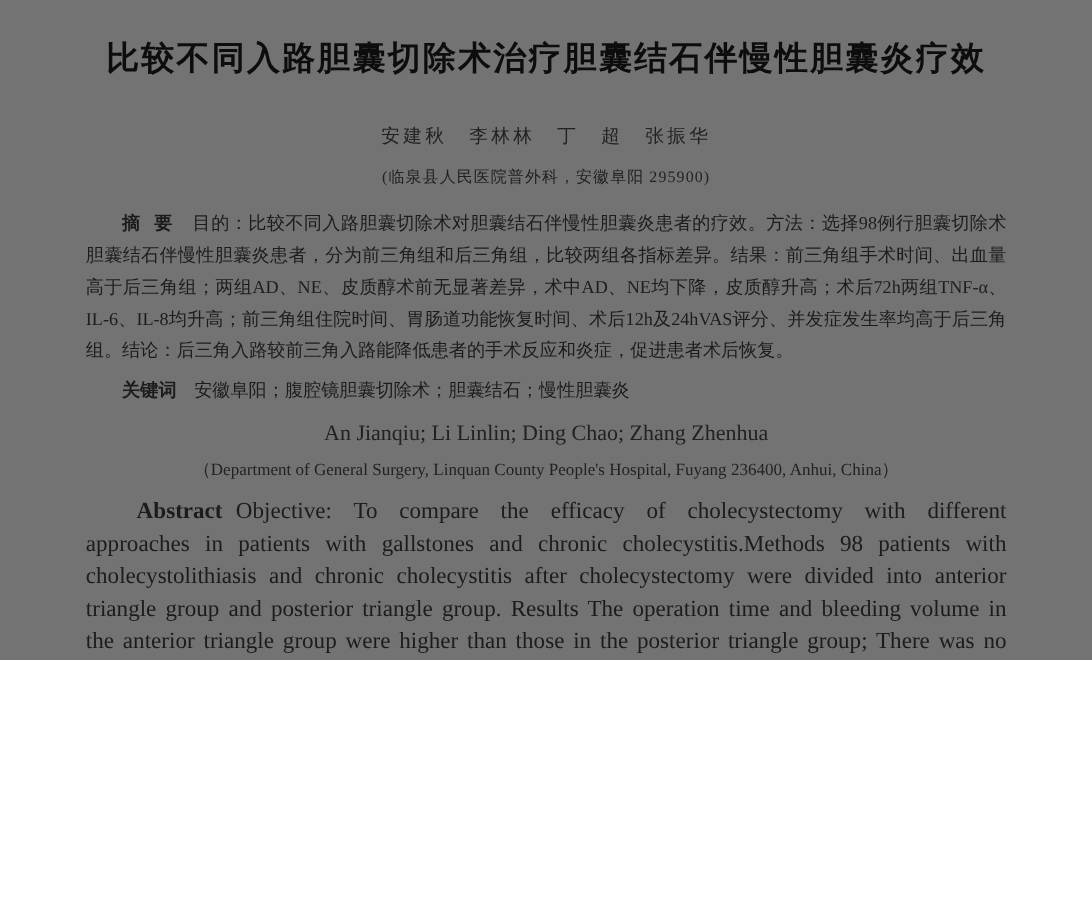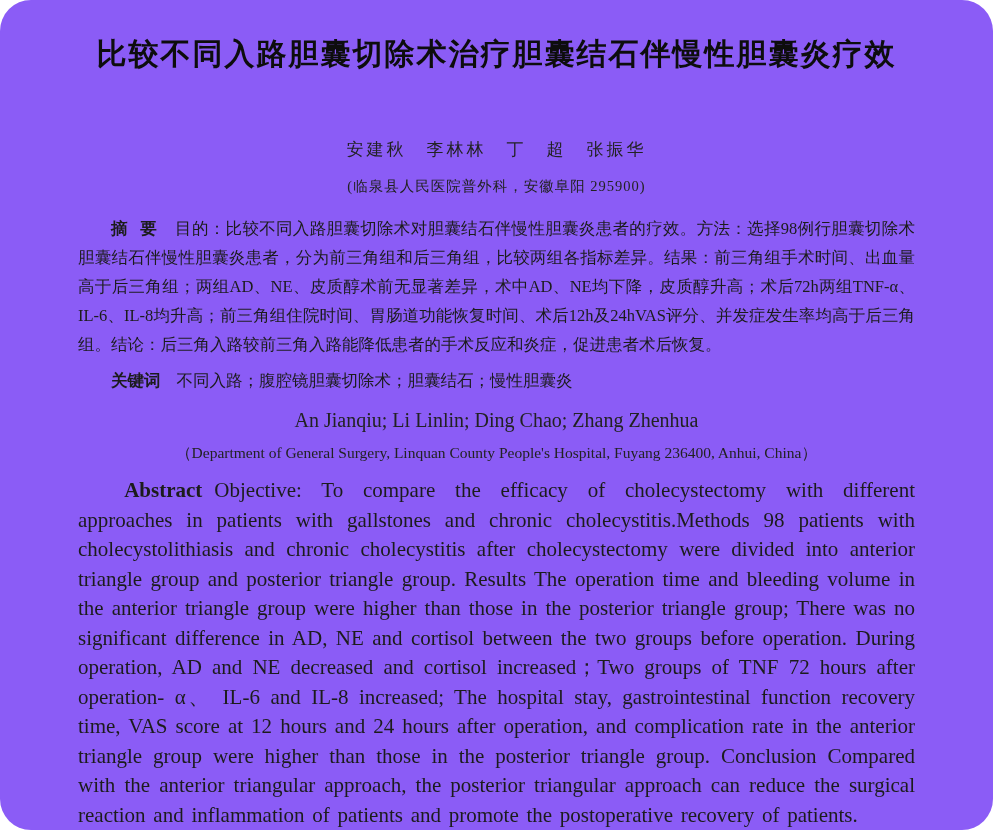--- a/index.html
+++ b/index.html
@@ -3,41 +3,40 @@
 <meta charset="utf-8">
 <style>
   html, body {
     margin: 0;
     padding: 0;
     background: #ffffff;
   }
   .page {
     position: relative;
     width: 993px;
-    height: 830px;
+    height: 600px;
     margin: 0 auto;
-    background: #8b5cf6;
+    background: #737373;
     color: #1c1c1c;
     font-family: "Liberation Serif", "DejaVu Serif", serif;
     overflow: hidden;
     box-sizing: border-box;
     padding: 36px 78px 0 78px;
-    border-radius: 31px;
   }
   .title-zh {
     margin: 0;
     text-align: center;
     font-size: 30px;
     font-weight: bold;
     letter-spacing: 2px;
     color: #0d0d0d;
     line-height: 1.2;
   }
   .authors-zh {
-    margin-top: 66px;
+    margin-top: 40px;
     text-align: center;
     font-size: 17px;
     letter-spacing: 3px;
     color: #222222;
   }
   .affil-zh {
     margin-top: 16px;
     text-align: center;
     font-size: 14.5px;
     letter-spacing: 1px;
@@ -124,21 +123,21 @@
 
   <div class="authors-zh">安建秋　李林林　丁　超　张振华</div>
 
   <div class="affil-zh">(临泉县人民医院普外科，安徽阜阳 295900)</div>
 
   <p class="abstract-zh">
     <span class="lbl">摘 要</span><span>目的：比较不同入路胆囊切除术对胆囊结石伴慢性胆囊炎患者的疗效。方法：选择98例行胆囊切除术胆囊结石伴慢性胆囊炎患者，分为前三角组和后三角组，比较两组各指标差异。结果：前三角组手术时间、出血量高于后三角组；两组AD、NE、皮质醇术前无显著差异，术中AD、NE均下降，皮质醇升高；术后72h两组TNF-α、IL-6、IL-8均升高；前三角组住院时间、胃肠道功能恢复时间、术后12h及24hVAS评分、并发症发生率均高于后三角组。结论：后三角入路较前三角入路能降低患者的手术反应和炎症，促进患者术后恢复。</span>
   </p>
 
   <p class="keywords-zh">
-    <span class="lbl">关键词</span><span>不同入路；腹腔镜胆囊切除术；胆囊结石；慢性胆囊炎</span>
+    <span class="lbl">关键词</span><span>安徽阜阳；腹腔镜胆囊切除术；胆囊结石；慢性胆囊炎</span>
   </p>
 
 
   <div class="authors-en">An Jianqiu; Li Linlin; Ding Chao; Zhang Zhenhua</div>
 
   <div class="affil-en">（Department of General Surgery, Linquan County People's Hospital, Fuyang 236400, Anhui, China）</div>
 
   <p class="abstract-en">
     <span class="lbl">Abstract</span><span>Objective: To compare the efficacy of cholecystectomy with different approaches in patients with gallstones and chronic cholecystitis.Methods 98 patients with cholecystolithiasis and chronic cholecystitis after cholecystectomy were divided into anterior triangle group and posterior triangle group. Results The operation time and bleeding volume in the anterior triangle group were higher than those in the posterior triangle group; There was no significant difference in AD, NE and cortisol between the two groups before operation. During operation, AD and NE decreased and cortisol increased；Two groups of TNF 72 hours after operation- α、 IL-6 and IL-8 increased; The hospital stay, gastrointestinal function recovery time, VAS score at 12 hours and 24 hours after operation, and complication rate in the anterior triangle group were higher than those in the posterior triangle group. Conclusion Compared with the anterior triangular approach, the posterior triangular approach can reduce the surgical reaction and inflammation of patients and promote the postoperative recovery of patients.</span>
   </p>

